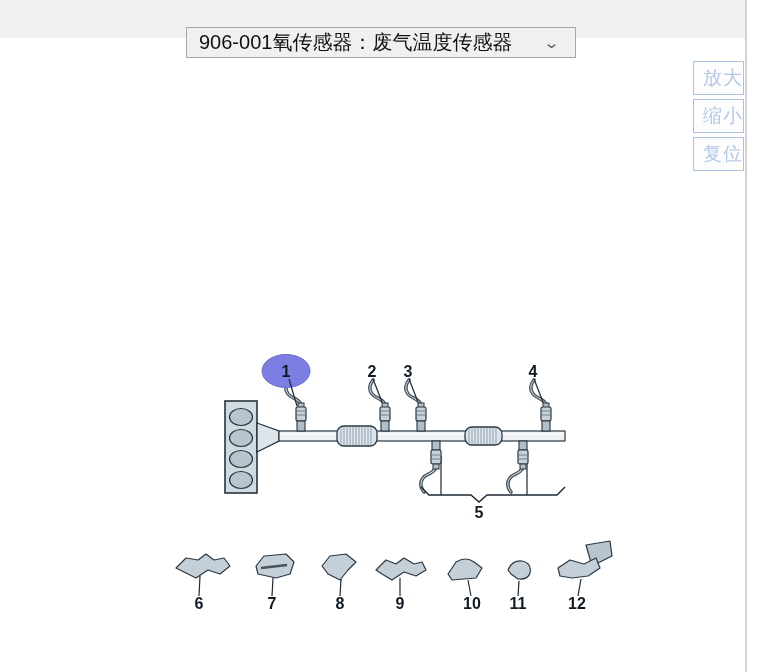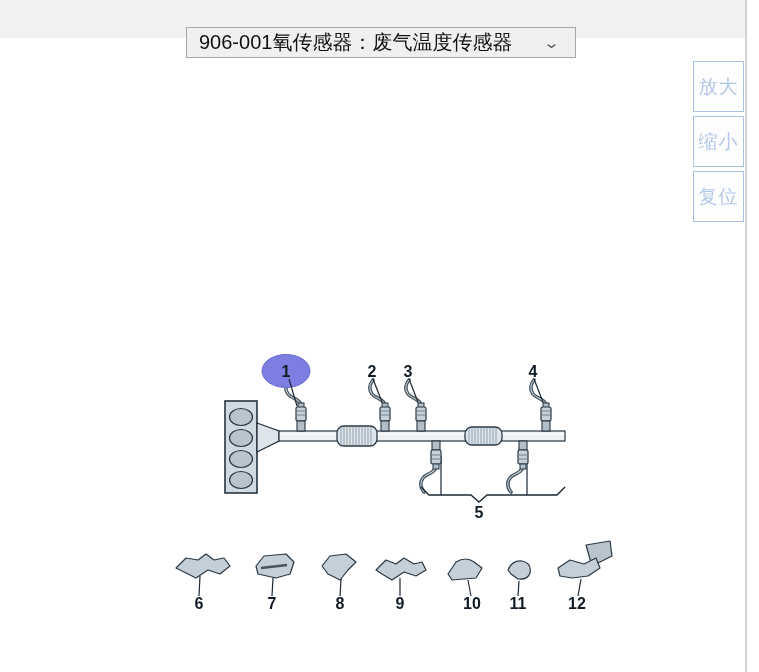--- a/index.html
+++ b/index.html
@@ -30,23 +30,23 @@
   }
   .right-separator{
     position:absolute;left:745px;top:0;width:2px;height:672px;
     background:#d2d2d2;
   }
   .zoom-panel{
     position:absolute;left:693px;top:61px;width:51px;
     display:flex;flex-direction:column;gap:4px;
   }
   .zoom-btn{
-    width:51px;height:51px;box-sizing:border-box;
+    width:51px;height:34px;box-sizing:border-box;
     background:#fdfdfe;border:1px solid #a9c2e2;
-    color:#b3c7e7;font-size:19px;line-height:32px;text-align:center;
+    color:#b3c7e7;font-size:19px;line-height:32px;text-align:right;
     font-family:"Liberation Sans", sans-serif;
     padding:0;letter-spacing:1px;
   }
   .diagram-svg{position:absolute;left:0;top:38px;}
   svg text{
     font-family:"Liberation Sans", sans-serif;
     font-weight:bold;font-size:16px;fill:#101b26;
   }
 </style>
 </head>

